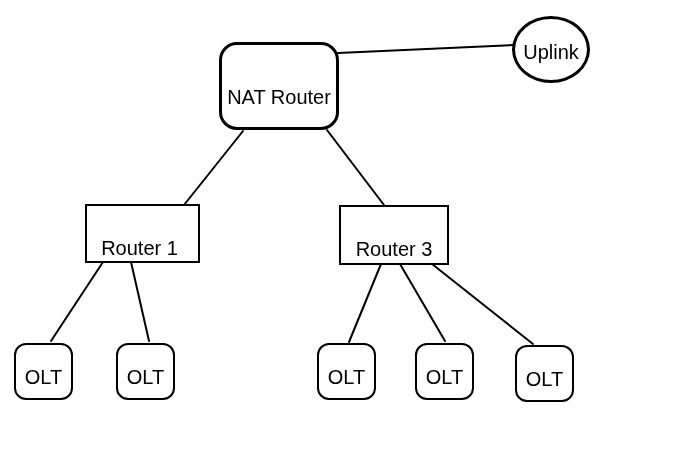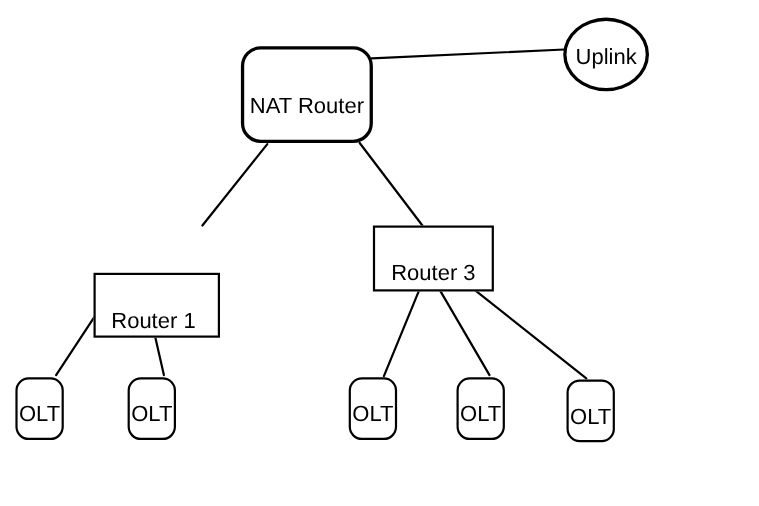--- a/index.html
+++ b/index.html
@@ -51,41 +51,40 @@
     left: 219px; top: 42px; width: 120px; height: 88px;
     border-radius: 18px;
     border-width: 3px;
   }
   .node-nat-router .label { transform: translateY(11px); }
 
   
   .node-router-1 {
     left: 85px; top: 204px; width: 115px; height: 59px;
     border-radius: 0;
-    margin-top: 44px;
   }
   .node-router-1 .label { transform: translate(-3px, 14px); }
 
   .node-router-2 {
     left: 339px; top: 205px; width: 110px; height: 60px;
     border-radius: 0;
   }
   .node-router-2 .label { transform: translateY(14px); }
 
   
   .node-uplink {
     left: 512px; top: 16px; width: 78px; height: 67px;
     border-radius: 50%;
     border-width: 3px;
   }
   .node-uplink .label { transform: translateY(2px); }
 
   
   .node-olt {
-    width: 44px; height: 57px;
+    width: 59px; height: 57px;
     border-radius: 12px;
     border-width: 2.5px;
   }
   .node-olt .label { transform: translateY(5px); }
   .node-olt-1 { left: 14px;  top: 343px; }
   .node-olt-2 { left: 116px; top: 343px; }
   .node-olt-3 { left: 317px; top: 343px; }
   .node-olt-4 { left: 415px; top: 343px; }
   .node-olt-5 { left: 515px; top: 345px; }
 </style>

